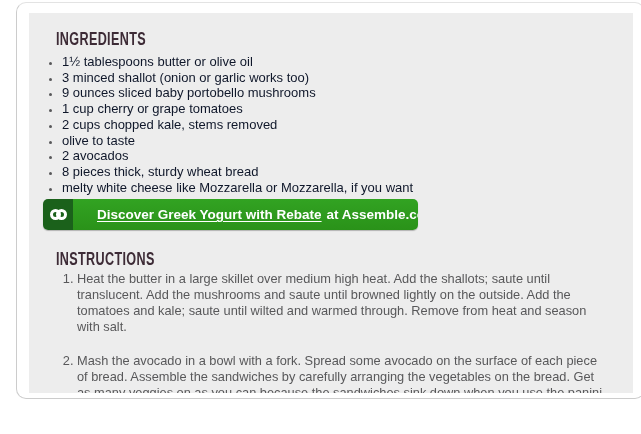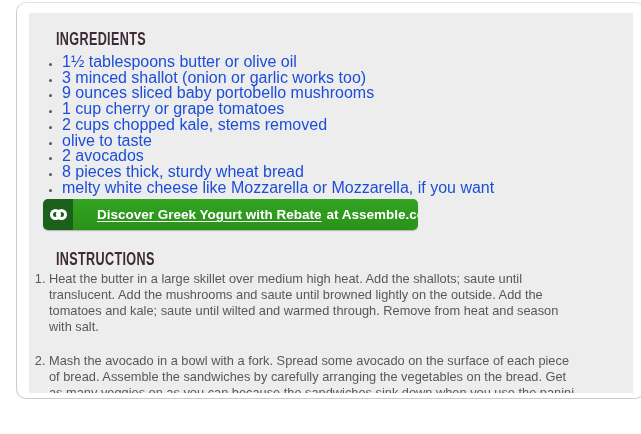--- a/index.html
+++ b/index.html
@@ -32,21 +32,21 @@
     font-size:18px; line-height:19px; font-weight:bold;
     letter-spacing:0.5px; color:#3d2b36;
     transform:scaleX(0.70); transform-origin:left center;
     white-space:nowrap;
   }
   h2.second { margin-top:20px; }
 
   ul.ingredient-list {
     margin:5px 0 0 0; padding-left:33px;
     list-style:disc outside;
-    color:#1d4ed8; font-size:16px; line-height:15.7px;
+    color:#0f172a; font-size:13px; line-height:15.7px;
   }
   ul.ingredient-list li::marker { color:#58585a; font-size:11px; }
 
   .ad-banner {
     display:flex; align-items:stretch;
     margin:4px 0 0 14px; width:375px; height:31px;
     border-radius:5px; overflow:hidden;
     text-decoration:none; cursor:pointer;
     box-shadow:0 1px 1px rgba(0,0,0,0.25);
   }
@@ -58,21 +58,21 @@
   .ring.right { margin-left:-5px; }
   .ad-body {
     flex:1; background:linear-gradient(#32a322, #2a9219);
     display:flex; align-items:center; padding-left:24px;
     color:#ffffff; font-weight:bold; font-size:13.5px; white-space:nowrap;
   }
   .ad-link { color:#ffffff; text-decoration:underline; text-underline-offset:2px; }
   .ad-suffix { margin-left:5px; }
 
   ol.step-list {
-    margin:2px 0 0 0; padding-left:20px;
+    margin:2px 0 0 0; padding-left:48px;
     color:#58585a; font-size:12.8px; line-height:16px;
   }
   ol.step-list li { width:534px; }
   ol.step-list li + li { margin-top:18px; }
 </style>
 </head>
 <body>
 
 <div class="card">
   <div class="content">

